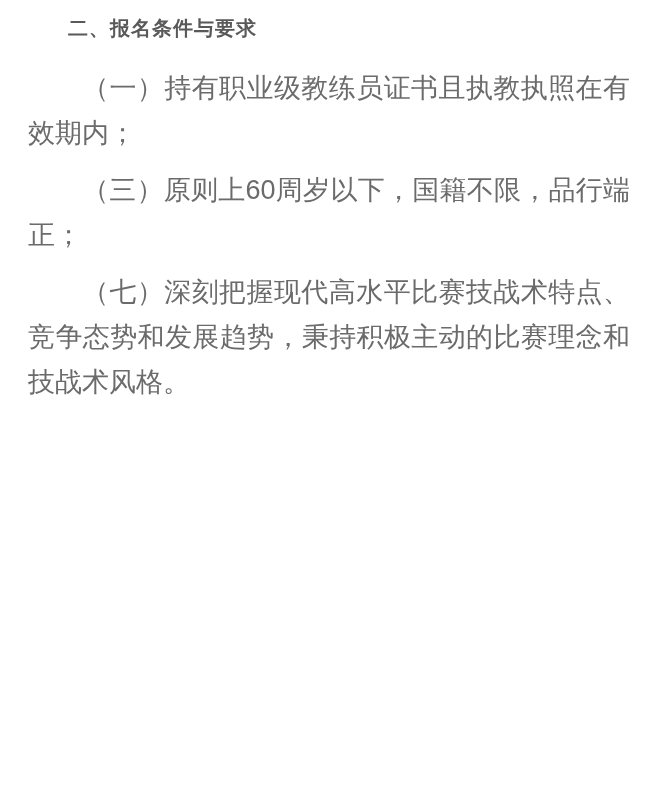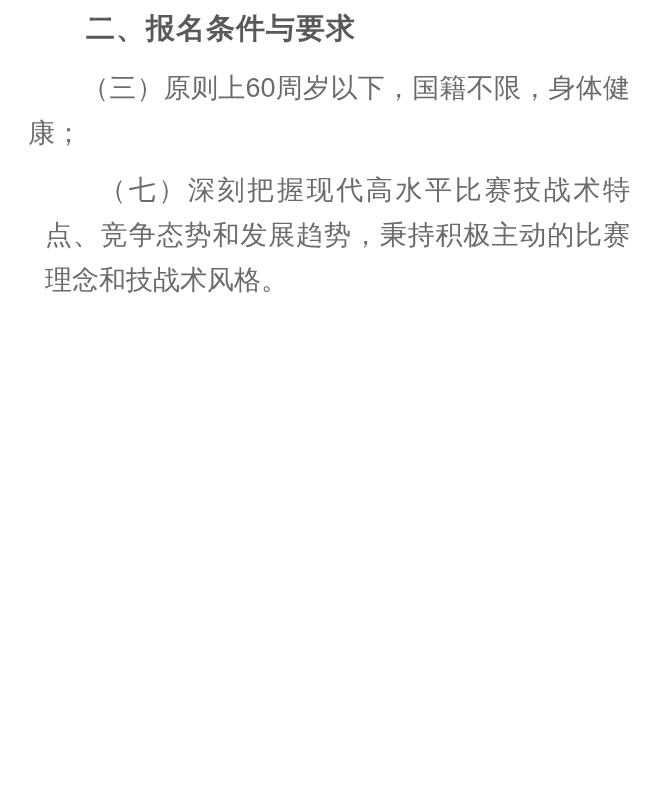--- a/index.html
+++ b/index.html
@@ -10,48 +10,48 @@
   body {
     width: 660px;
     height: 812px;
     overflow: hidden;
     font-family: "Liberation Sans", sans-serif;
   }
   .article {
     padding: 10px 30px 0 28px;
   }
   .heading {
-    font-size: 29px;
+    font-size: 20px;
     font-weight: 700;
     line-height: 36px;
     color: #595959;
     text-indent: 2em;
     margin: 0 0 20px 0;
     letter-spacing: 1px;
   }
   .para {
     font-size: 27px;
     line-height: 45px;
     color: #6b6b6b;
     text-indent: 2em;
     text-align: justify;
     margin: 0 0 12px 0;
   }
   .para:last-child {
     margin-bottom: 0;
-    margin-left: 17px;
   }
 </style>
 </head>
 <body>
 
 <div class="article">
   <h2 class="heading">二、报名条件与要求</h2>
 
+  <p class="para">（一）持有职业级教练员证书且执教执照在有效期内；</p>
 
 
-  <p class="para">（三）原则上60周岁以下，国籍不限，身体健康；</p>
+  <p class="para">（三）原则上60周岁以下，国籍不限，品行端正；</p>
 
 
 
 
   <p class="para">（七）深刻把握现代高水平比赛技战术特点、竞争态势和发展趋势，秉持积极主动的比赛理念和技战术风格。</p>
 </div>
 
 </body></html>

